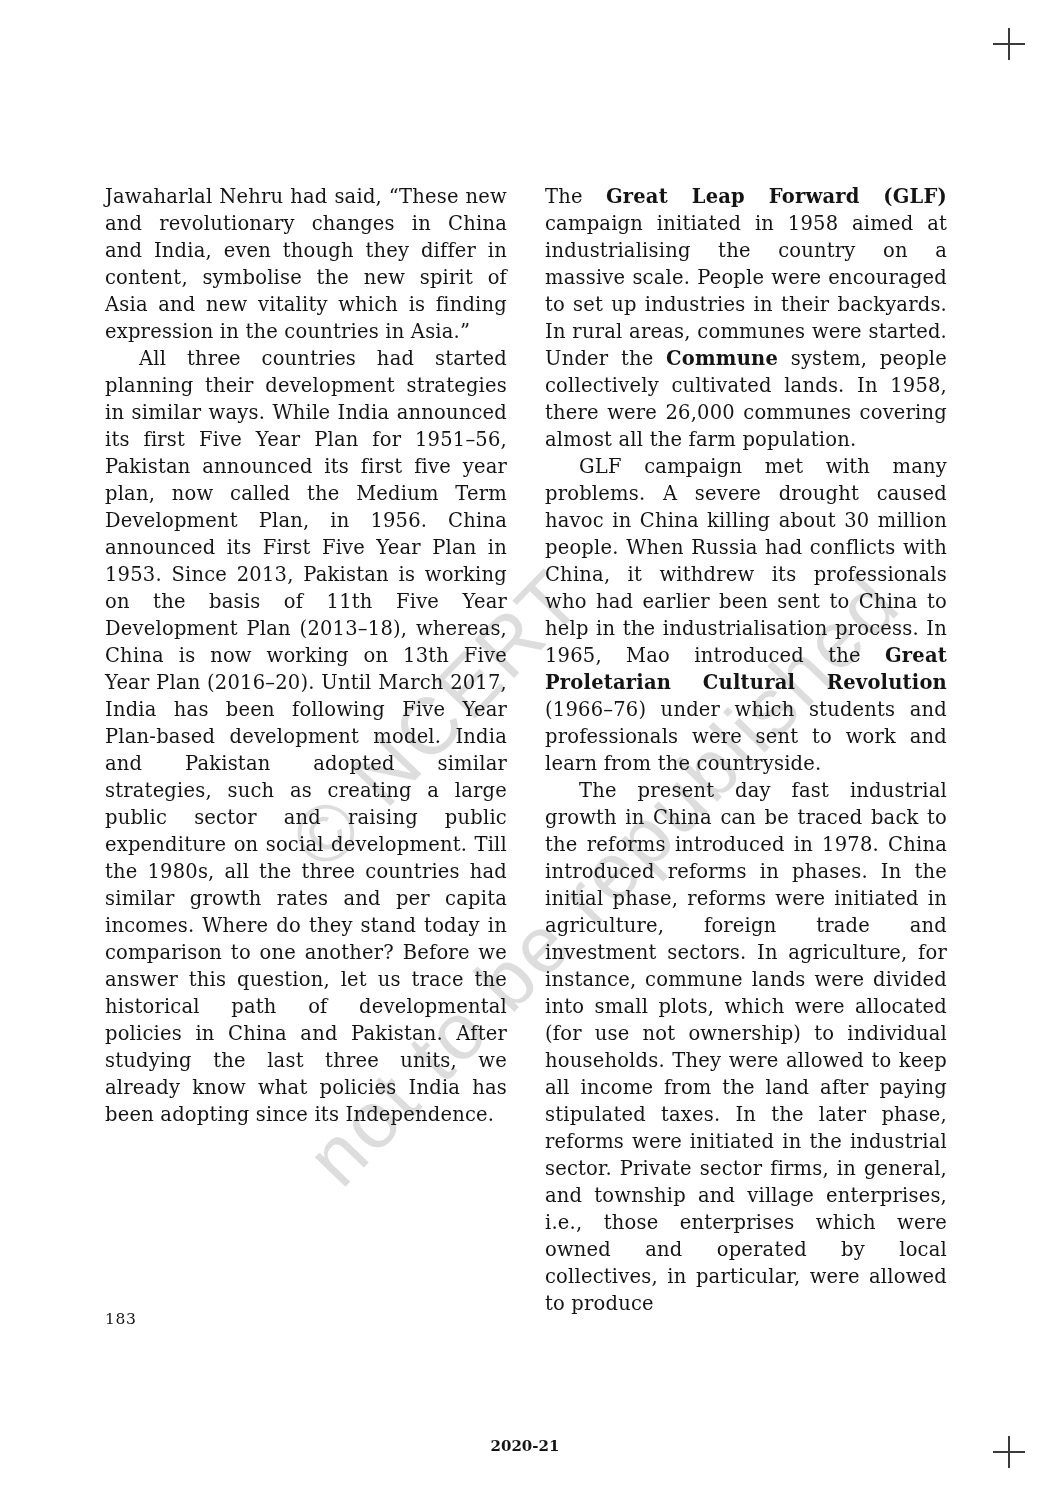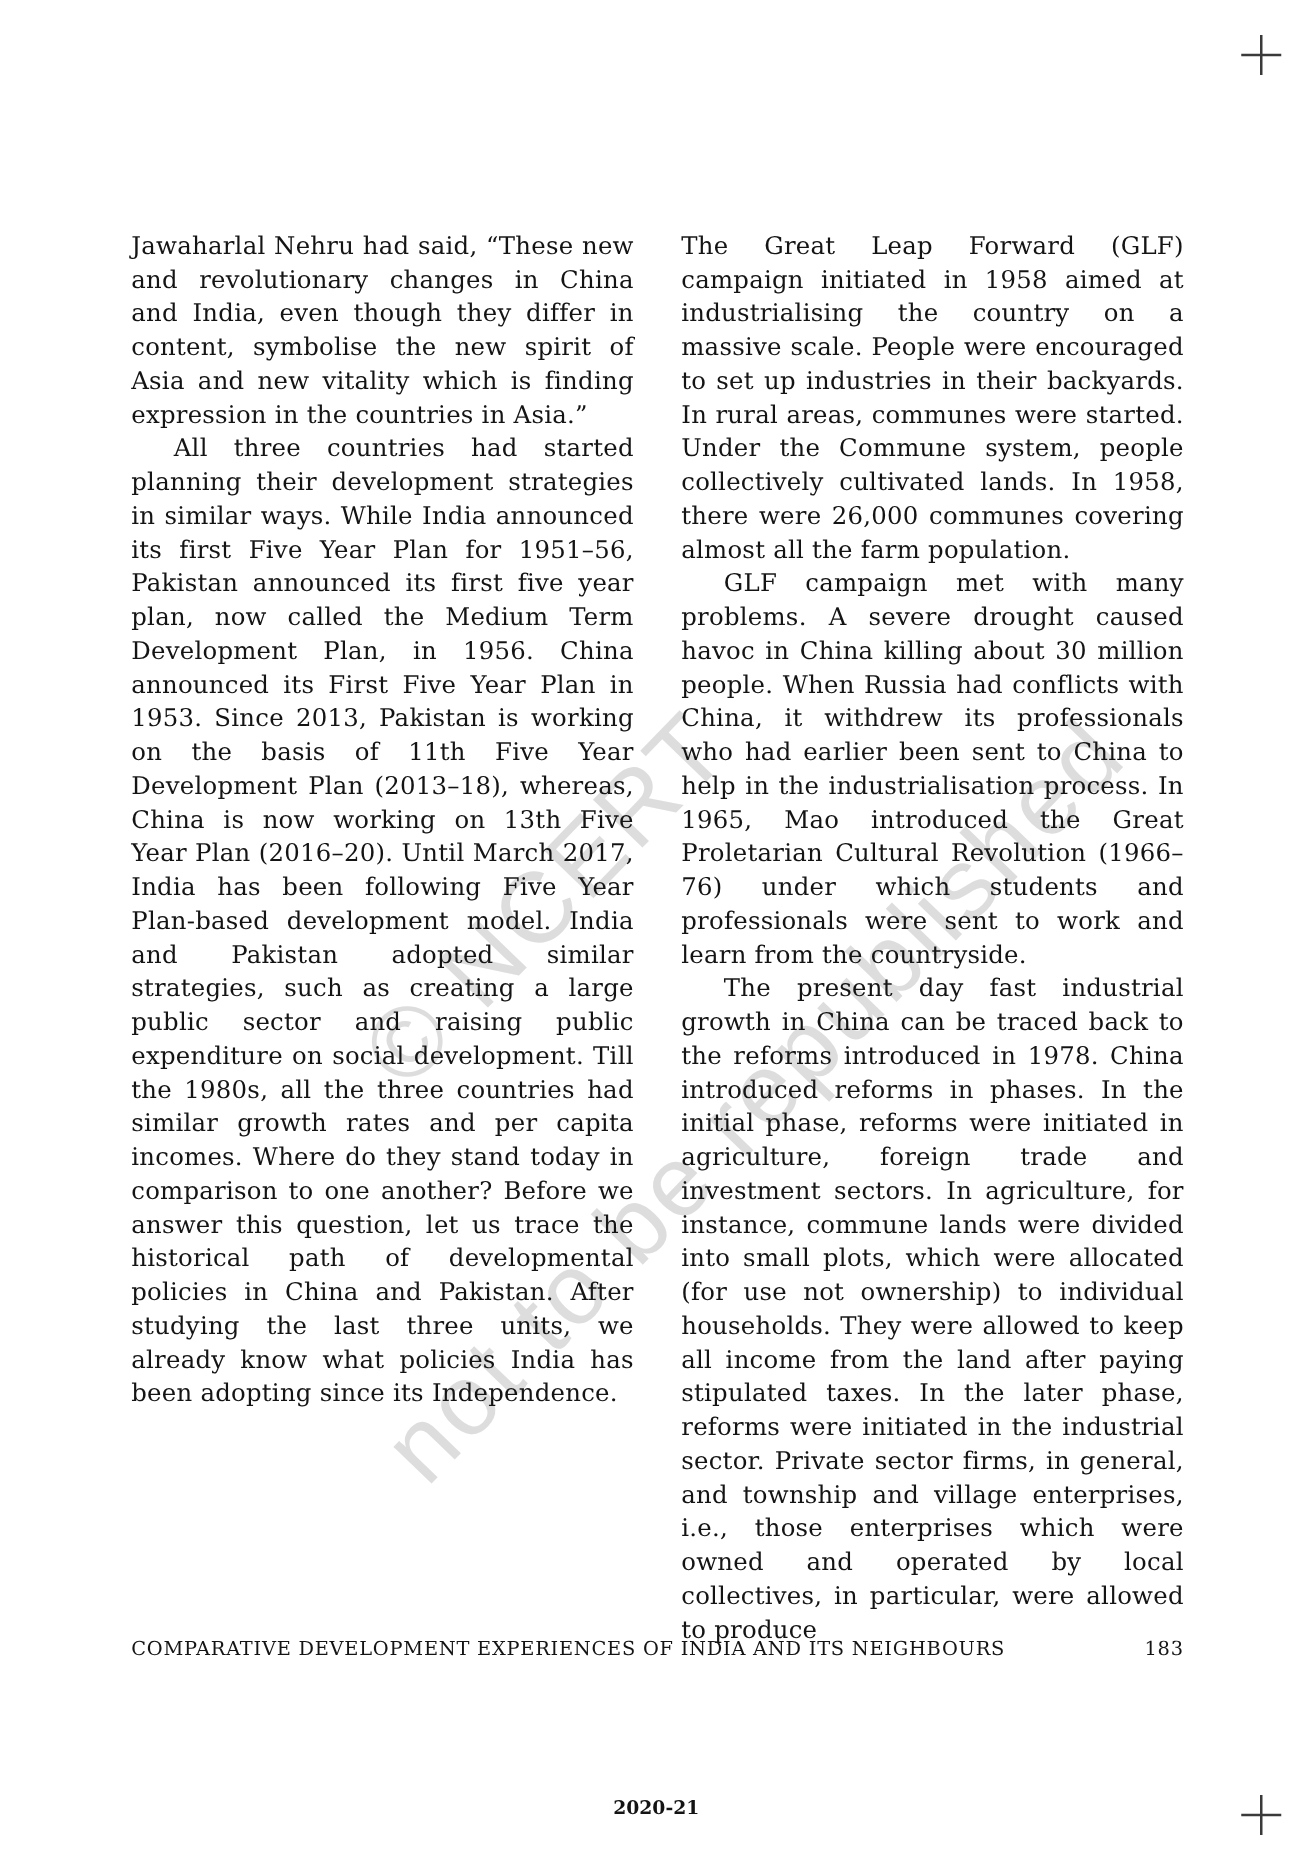--- a/index.html
+++ b/index.html
@@ -30,21 +30,21 @@
   }
   .para {
     margin: 0;
     font-size: 19.5px;
     line-height: 27px;
     text-align: justify;
     letter-spacing: 0.2px;
   }
   .para.indent { text-indent: 34px; }
   .para.space-before { margin-top: 27px; }
-  .para b { font-weight: normal; }
+  .para b { font-weight: bold; }
 
   .footer {
     position: absolute;
     left: 105px;
     top: 1310px;
     width: 842px;
     display: flex;
     justify-content: space-between;
     align-items: baseline;
     font-size: 15.5px;
@@ -114,21 +114,20 @@
         <p class="para indent"><span>All three countries had started planning their development strategies in similar ways. While India announced its first Five Year Plan for 1951–56, Pakistan announced its first five year plan, now called the Medium Term Development Plan, in 1956. China announced its First Five Year Plan in 1953. Since 2013, Pakistan is working on the basis of 11th Five Year Development Plan (2013–18), whereas, China is now working on 13th Five Year Plan (2016–20). Until March 2017, India has been following Five Year Plan-based development model. India and Pakistan adopted similar strategies, such as creating a large public sector and raising public expenditure on social development. Till the 1980s, all the three countries had similar growth rates and per capita incomes. Where do they stand today in comparison to one another? Before we answer this question, let us trace the historical path of developmental policies in China and Pakistan. After studying the last three units, we already know what policies India has been adopting since its Independence.</span></p>
       </div>
     <div class="column">
         <p class="para"><span>The </span><b>Great Leap Forward (GLF)</b><span> campaign initiated in 1958 aimed at industrialising the country on a massive scale. People were encouraged to set up industries in their backyards. In rural areas, communes were started. Under the </span><b>Commune</b><span> system, people collectively cultivated lands. In 1958, there were 26,000 communes covering almost all the farm population.</span></p>
         <p class="para indent"><span>GLF campaign met with many problems. A severe drought caused havoc in China killing about 30 million people. When Russia had conflicts with China, it withdrew its professionals who had earlier been sent to China to help in the industrialisation process. In 1965, Mao introduced the </span><b>Great Proletarian Cultural Revolution</b><span> (1966–76) under which students and professionals were sent to work and learn from the countryside.</span></p>
         <p class="para indent"><span>The present day fast industrial growth in China can be traced back to the reforms introduced in 1978. China introduced reforms in phases. In the initial phase, reforms were initiated in agriculture, foreign trade and investment sectors. In agriculture, for instance, commune lands were divided into small plots, which were allocated (for use not ownership) to individual households. They were allowed to keep all income from the land after paying stipulated taxes. In the later phase, reforms were initiated in the industrial sector. Private sector firms, in general, and township and village enterprises, i.e., those enterprises which were owned and operated by local collectives, in particular, were allowed to produce</span></p>
       </div>
   </div>
 
   <div class="footer">
-    <span>COMPARATIVE DEVELOPMENT EXPERIENCES OF INDIA AND ITS NEIGHBOURS</span>
     <span>183</span>
   </div>
 
   <div class="bottom-text">2020-21</div>
 
   <div class="crop-mark crop-top-right">
     <div class="h"></div>
     <div class="v"></div>
   </div>
   <div class="crop-mark crop-bottom-right">

